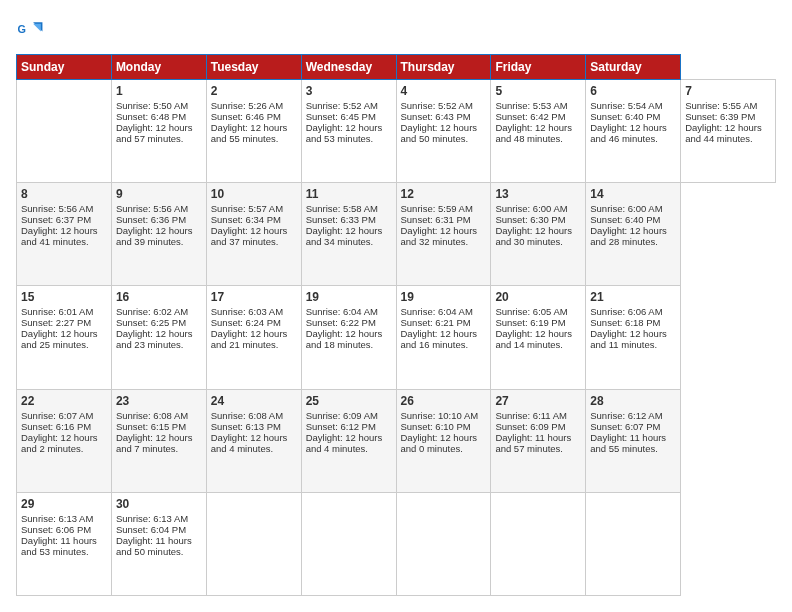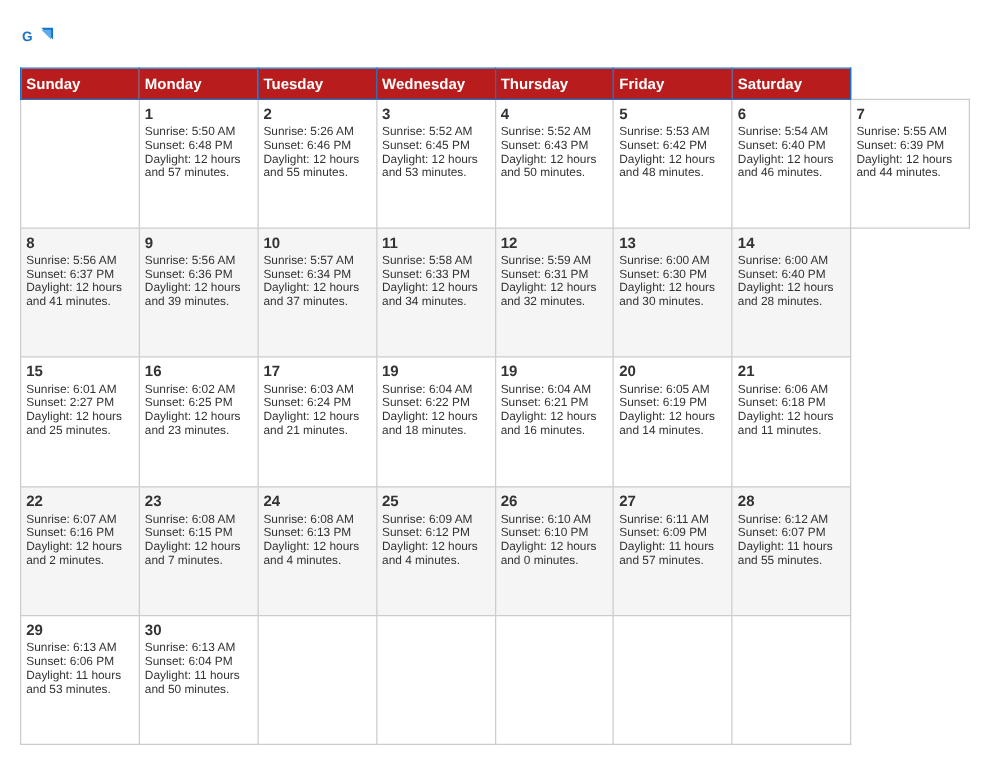--- a/index.html
+++ b/index.html
@@ -305,21 +305,21 @@
           </td>
           <td>
             <span class="day-num">25</span>
             <div>Sunrise: 6:09 AM</div>
             <div>Sunset: 6:12 PM</div>
             <div>Daylight: 12 hours</div>
             <div>and 4 minutes.</div>
           </td>
           <td>
             <span class="day-num">26</span>
-            <div>Sunrise: 6:10 AM</div>
+            <div>Sunrise: 10:10 AM</div>
             <div>Sunset: 6:10 PM</div>
             <div>Daylight: 12 hours</div>
             <div>and 0 minutes.</div>
           </td>
           <td>
             <span class="day-num">27</span>
             <div>Sunrise: 6:11 AM</div>
             <div>Sunset: 6:09 PM</div>
             <div>Daylight: 11 hours</div>
             <div>and 57 minutes.</div>

